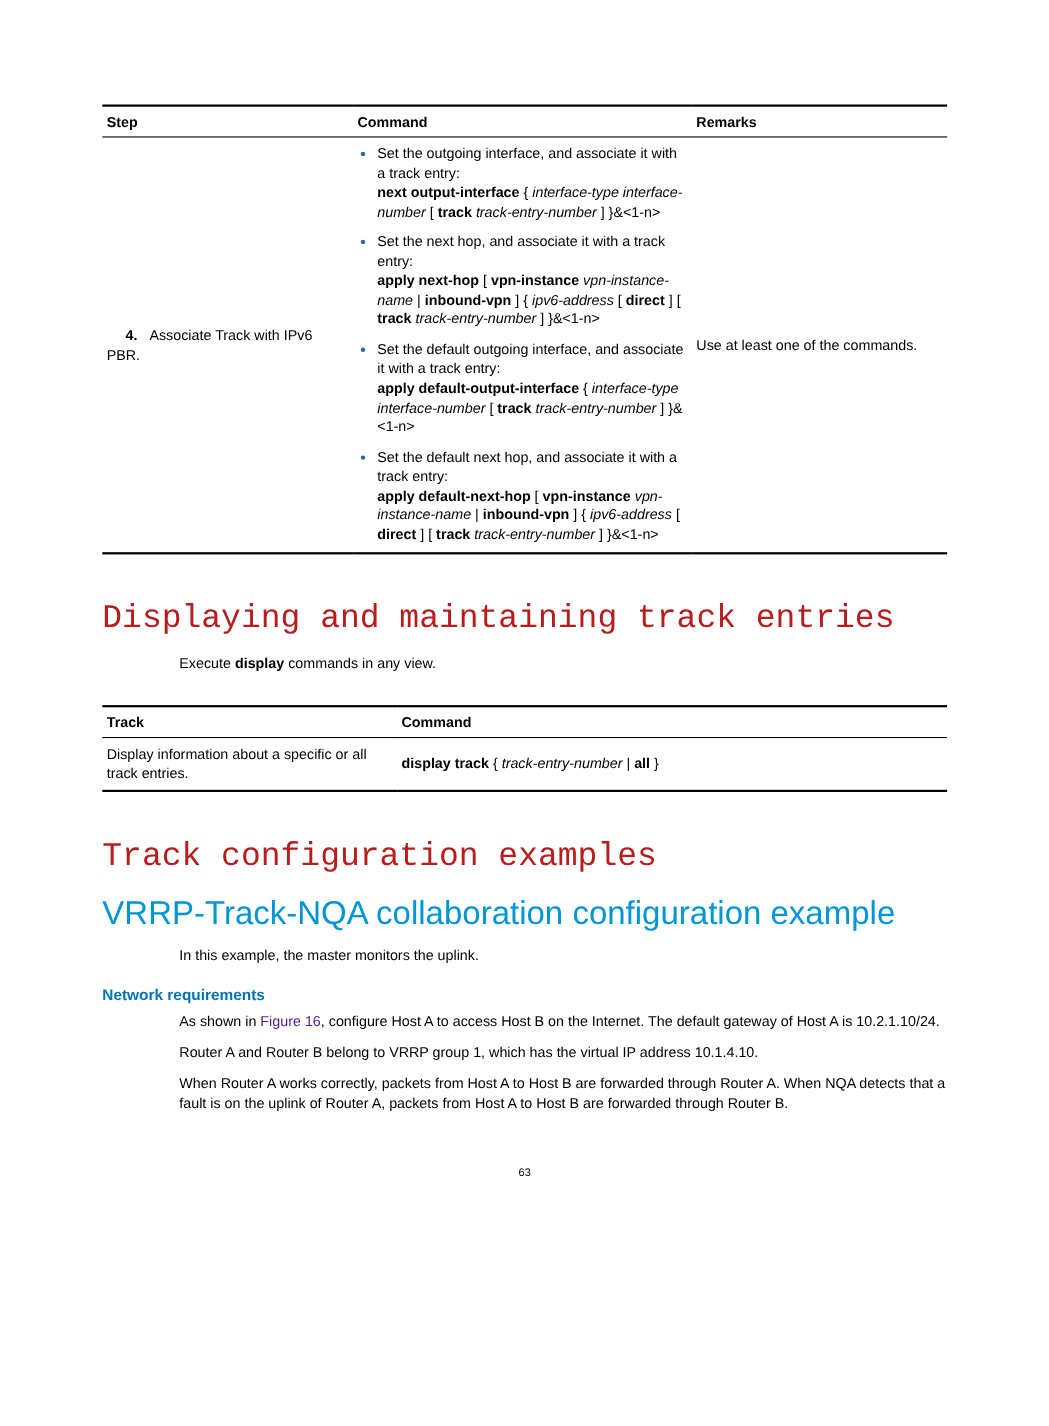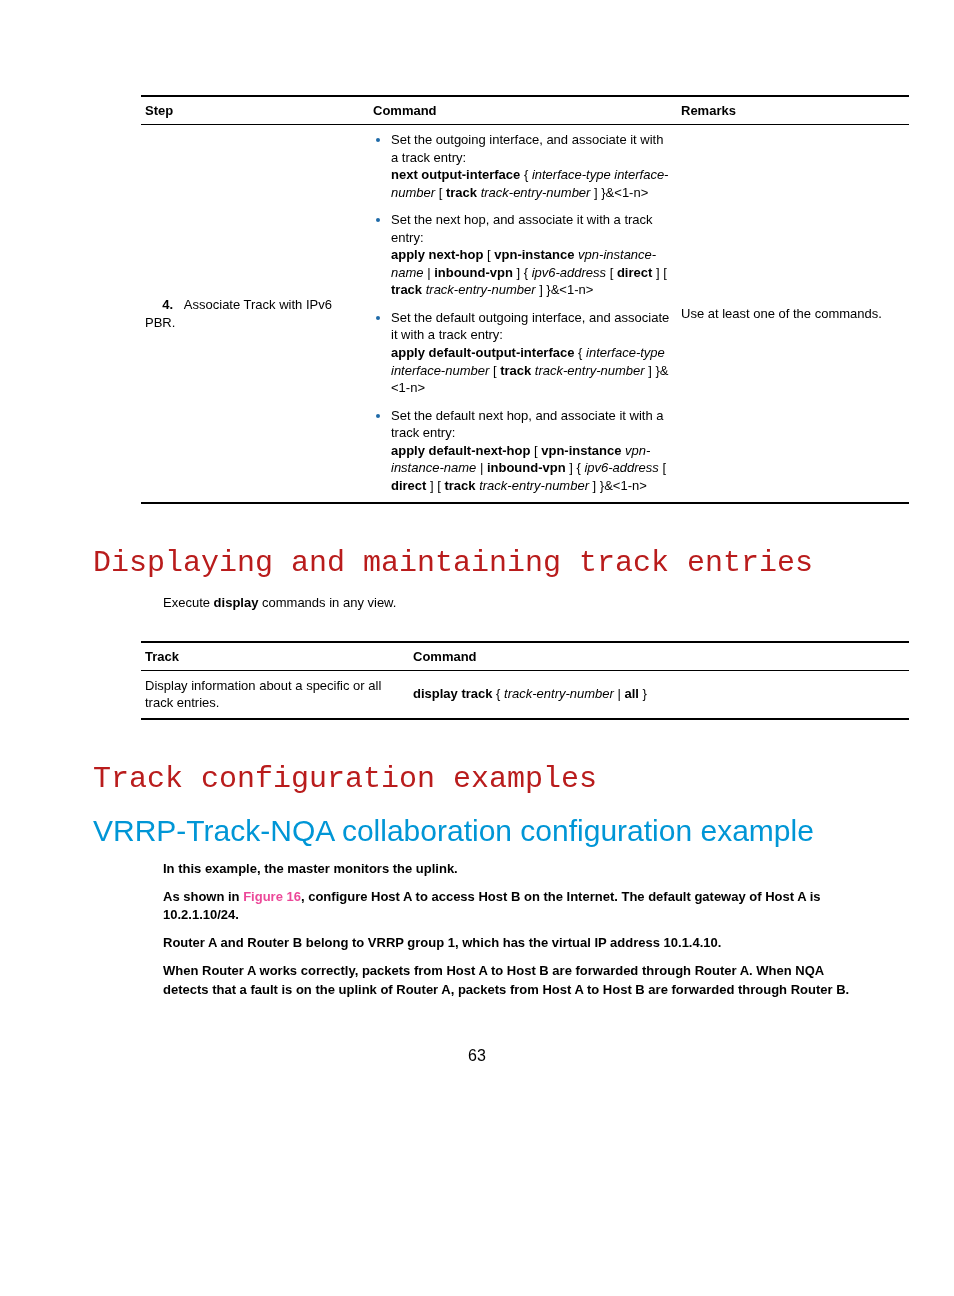--- a/index.html
+++ b/index.html
@@ -12,21 +12,20 @@
     width: 954px;
   }
   .page {
     padding: 95px 93px 60px 93px;
   }
   table.cmd {
     width: 100%;
     border-collapse: collapse;
     border-top: 2px solid #000;
     border-bottom: 2px solid #000;
-    margin-left: 48px;
   }
   table.cmd th {
     text-align: left;
     font-weight: bold;
     padding: 6px 4px;
     border-bottom: 1px solid #000;
     vertical-align: bottom;
   }
   table.cmd td {
     padding: 6px 4px;
@@ -68,30 +67,29 @@
   }
   h3.subsub {
     font-weight: bold;
     color: #0073b3;
     font-size: 14px;
     margin: 18px 0 6px 0;
   }
   p.body {
     margin: 8px 0 10px 70px;
     line-height: 1.4;
-    font-weight: bold;
   }
   p.intro {
     margin: 8px 0 28px 70px;
     line-height: 1.4;
   }
-  .link { color: #ec4899; }
+  .link { color: #4c1d95; }
   .pagenum {
     text-align: center;
-    font-size: 16px;
+    font-size: 10px;
     margin-top: 48px;
   }
   table.cmd.second th { border-bottom: 1px solid #000; }
 </style>
 </head>
 <body>
 
 <div class="page">
 
 <table class="cmd">
@@ -153,20 +151,21 @@
         <span class="b">display track</span><span> { </span><span class="i">track-entry-number</span><span> | </span><span class="b">all</span><span> }</span>
       </td>
     </tr>
   </tbody>
 </table>
 
 <h1 class="sec">Track configuration examples</h1>
 <h2 class="sub">VRRP-Track-NQA collaboration configuration example</h2>
 <p class="body">In this example, the master monitors the uplink.</p>
 
+<h3 class="subsub">Network requirements</h3>
 
 <p class="body">
   <span>As shown in </span><span class="link">Figure 16</span><span>, configure Host A to access Host B on the Internet. The default gateway of Host A is 10.2.1.10/24.</span>
 </p>
 <p class="body">Router A and Router B belong to VRRP group 1, which has the virtual IP address 10.1.4.10.</p>
 <p class="body">When Router A works correctly, packets from Host A to Host B are forwarded through Router A. When NQA detects that a fault is on the uplink of Router A, packets from Host A to Host B are forwarded through Router B.</p>
 
 <div class="pagenum">63</div>
 
 </div>

